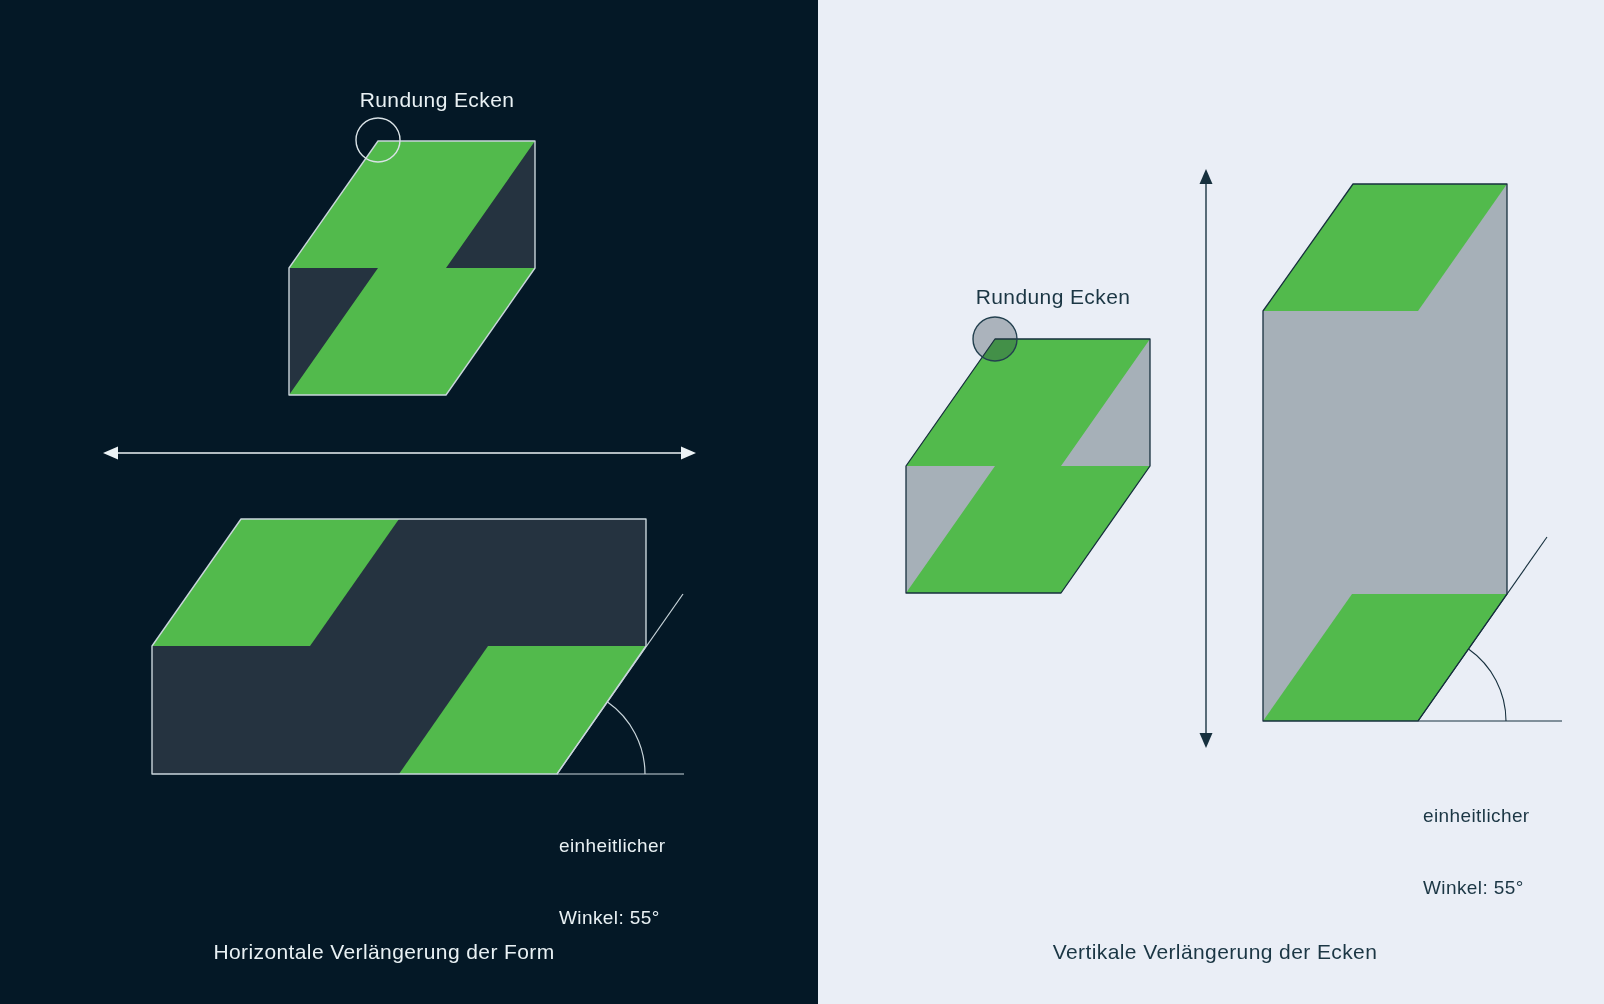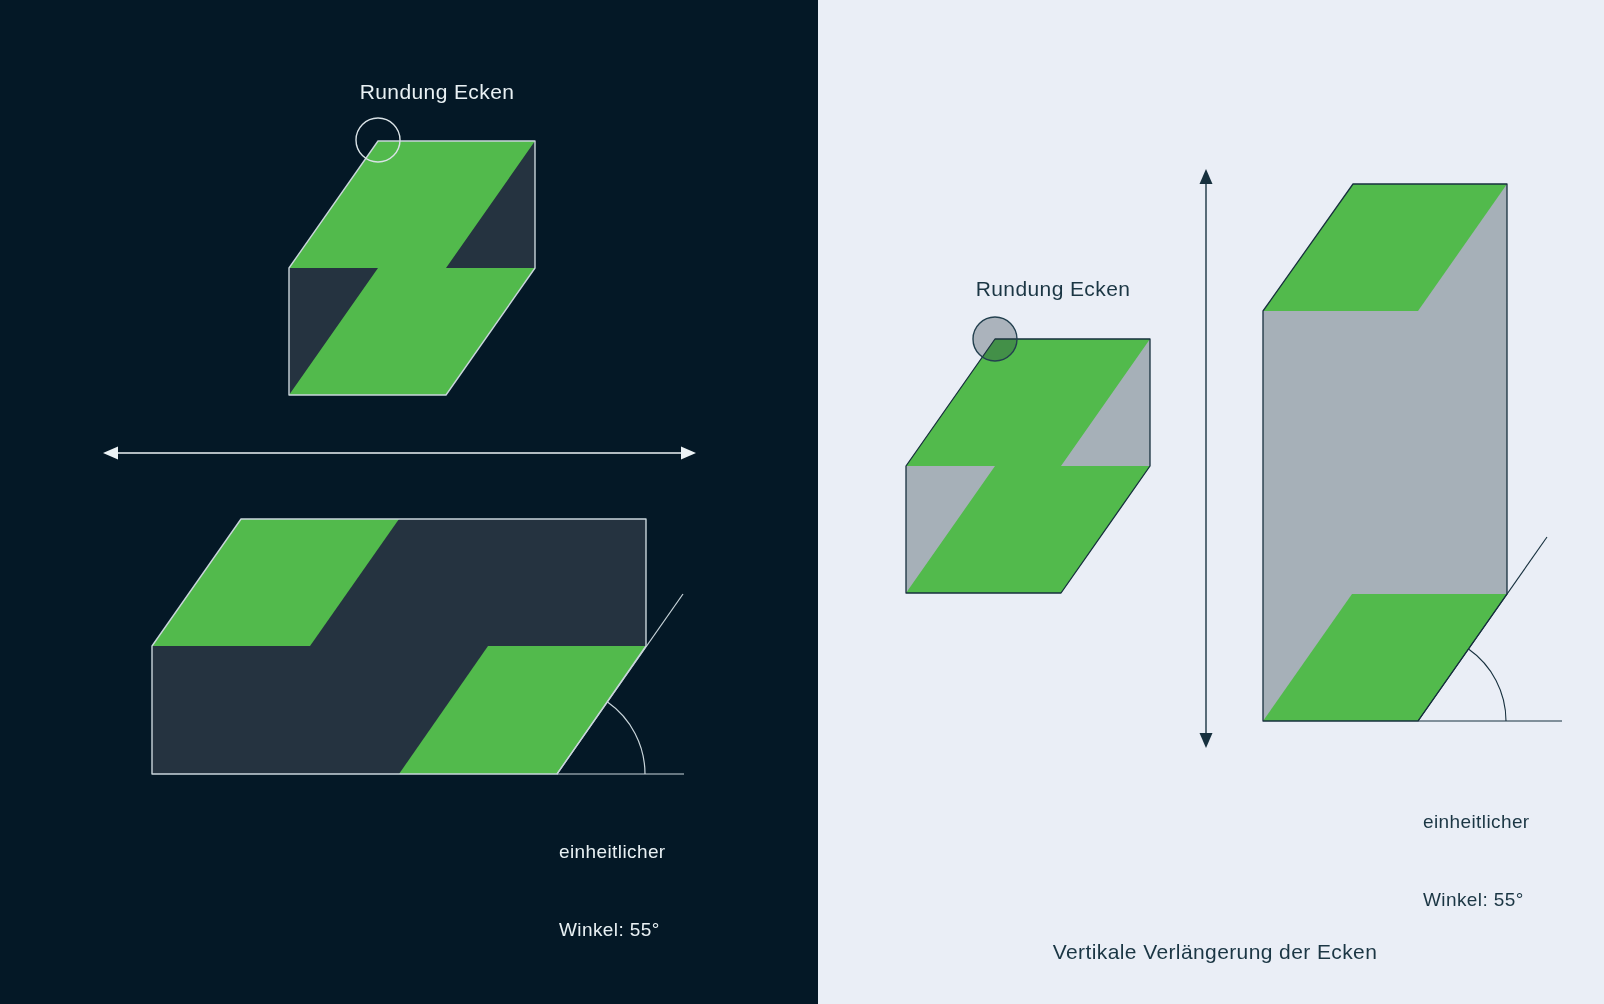--- a/index.html
+++ b/index.html
@@ -7,23 +7,23 @@
     position:relative;width:1604px;height:1004px;overflow:hidden;
     font-family:"Liberation Sans", sans-serif;
   }
   .panel{position:absolute;top:0;height:1004px;}
   .panel.left{left:0;width:818px;background:#041826;}
   .panel.right{left:818px;width:786px;background:#EAEEF6;}
   svg.overlay{position:absolute;left:0;top:0;width:1604px;height:1004px;display:block;}
   .label{position:absolute;white-space:pre;letter-spacing:0.4px;}
   .label.light{color:#E9F1F4;}
   .label.dark{color:#1B3644;}
-  .corner-label{font-size:21px;transform:translateX(-50%);}
+  .corner-label{font-size:21px;transform:translateX(-50%);margin-top:8px;}
   .angle-label{font-size:19px;line-height:24px;}
-  .angle-label span{display:block;margin-top:6px;}
+  .angle-label span{display:block;}
   .caption{font-size:21px;transform:translateX(-50%);}
 </style>
 </head>
 <body>
 
 <div class="stage">
 
   <div class="panel left"></div>
   <div class="panel right"></div>
 
@@ -82,20 +82,21 @@
     </g>
   </svg>
 
   <div class="label light corner-label" style="left:437px;top:80px;">Rundung Ecken</div>
 
   <div class="label light angle-label" style="left:559px;top:786px;">
     <span>einheitlicher</span>
     <span>Winkel: 55°</span>
   </div>
 
+  <div class="label light caption" style="left:384px;top:940px;">Horizontale Verlängerung der Form</div>
 
   <div class="label dark corner-label" style="left:1053px;top:277px;">Rundung Ecken</div>
 
   <div class="label dark angle-label" style="left:1423px;top:756px;">
     <span>einheitlicher</span>
     <span>Winkel: 55°</span>
   </div>
 
   <div class="label dark caption" style="left:1215px;top:940px;">Vertikale Verlängerung der Ecken</div>
 

